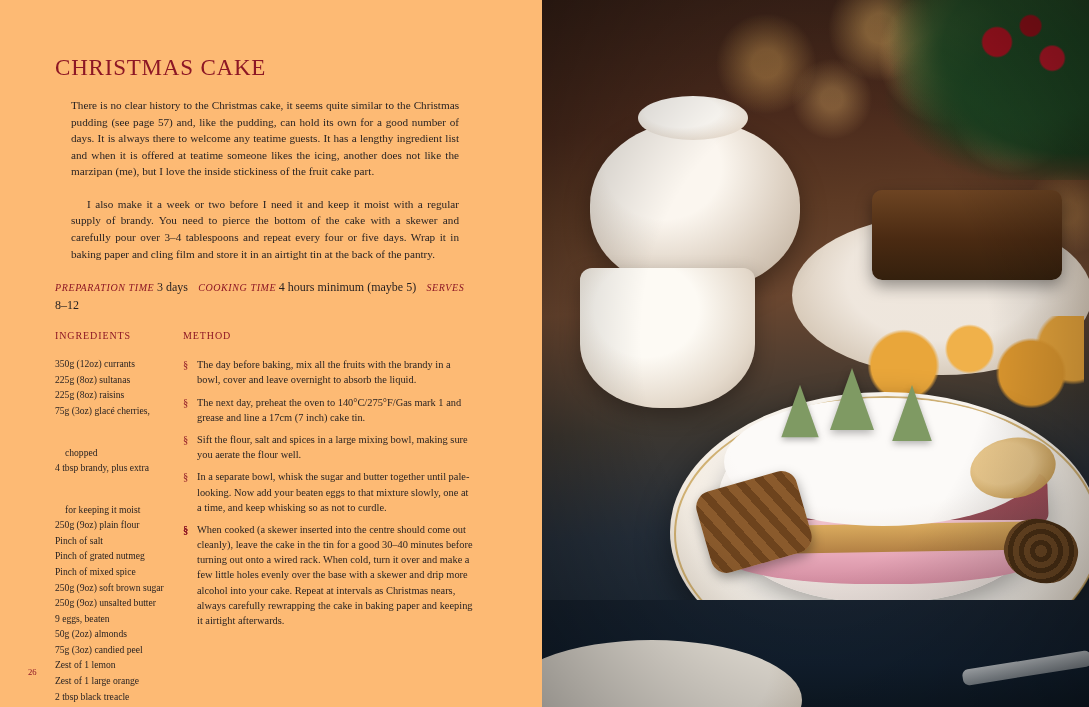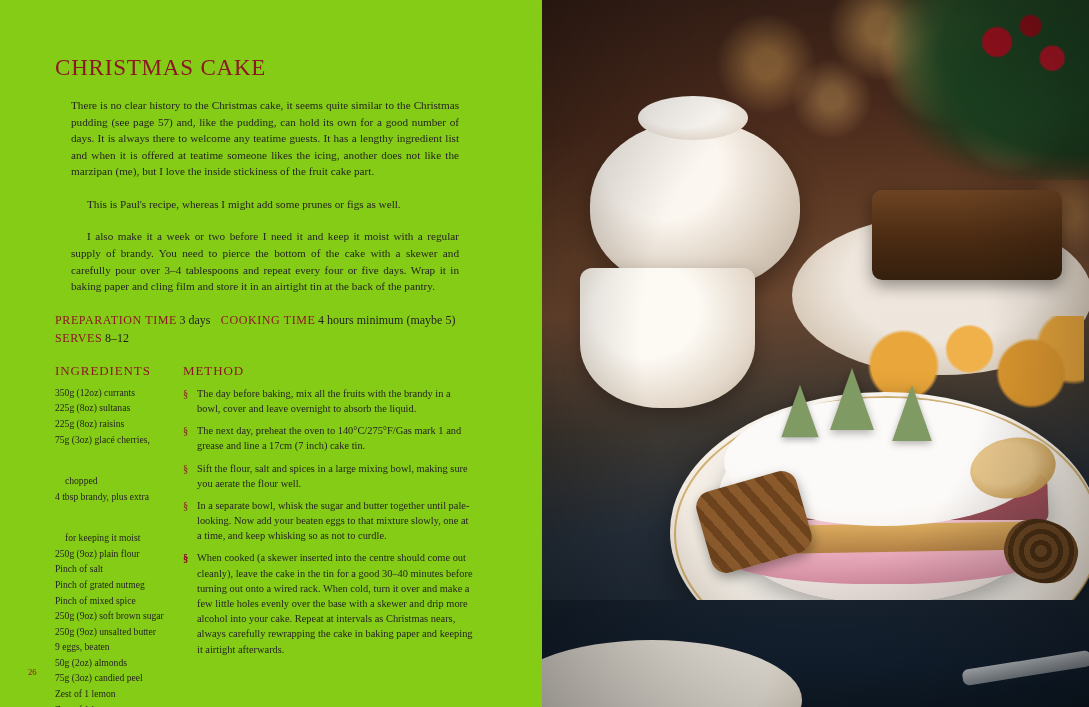--- a/index.html
+++ b/index.html
@@ -18,21 +18,21 @@
     position: relative;
     width: 1089px;
     height: 707px;
     display: flex;
   }
   
   .left-page {
     position: relative;
     width: 542px;
     height: 707px;
-    background: #84cc16;
+    background: #fdba74;
     flex: 0 0 542px;
   }
   .content {
     position: absolute;
     left: 55px;
     top: 55px;
     width: 420px;
   }
   .recipe-title {
     font-family: "Liberation Serif", serif;
@@ -54,45 +54,46 @@
     text-indent: 16px;
   }
   .meta {
     margin-top: 14px;
     font-size: 10.3px;
     line-height: 1.5;
     color: #231f20;
   }
   .meta .label {
     color: #8d1725;
-    font-size: 12px;
+    font-size: 10px;
     letter-spacing: 0.6px;
     text-transform: uppercase;
+    font-style: italic;
   }
   .meta .value {
     font-size: 12px;
   }
   .columns {
     display: flex;
     margin-top: 16px;
   }
   .col-ingredients {
     width: 112px;
     flex: 0 0 112px;
     padding-right: 16px;
   }
   .col-method {
     flex: 1 1 auto;
   }
   .col-head {
     color: #8d1725;
-    font-size: 13px;
+    font-size: 10px;
     letter-spacing: 0.9px;
     text-transform: uppercase;
-    margin-bottom: 7px;
+    margin-bottom: 16px;
   }
   .ing-list {
     list-style: none;
     margin: 0;
     padding: 0;
     font-size: 9.6px;
     line-height: 1.52;
   }
   .ing-list li {
     margin: 0 0 1px 0;
@@ -390,21 +391,20 @@
 
 <div class="page">
 
   <div class="left-page">
     <div class="content">
 
       <h1 class="recipe-title">CHRISTMAS CAKE</h1>
 
       <div class="intro">
         <p>There is no clear history to the Christmas cake, it seems quite similar to the Christmas pudding (see page 57) and, like the pudding, can hold its own for a good number of days. It is always there to welcome any teatime guests. It has a lengthy ingredient list and when it is offered at teatime someone likes the icing, another does not like the marzipan (me), but I love the inside stickiness of the fruit cake part.</p>
-        <p class="indent">This is Paul's recipe, whereas I might add some prunes or figs as well.</p>
         <p class="indent">I also make it a week or two before I need it and keep it moist with a regular supply of brandy. You need to pierce the bottom of the cake with a skewer and carefully pour over 3–4 tablespoons and repeat every four or five days. Wrap it in baking paper and cling film and store it in an airtight tin at the back of the pantry.</p>
       </div>
 
       <div class="meta">
         <span class="label">PREPARATION TIME</span>
         <span class="value">3 days</span>
         &nbsp;&nbsp;
         <span class="label">COOKING TIME</span>
         <span class="value">4 hours minimum (maybe 5)</span>
         &nbsp;&nbsp;

